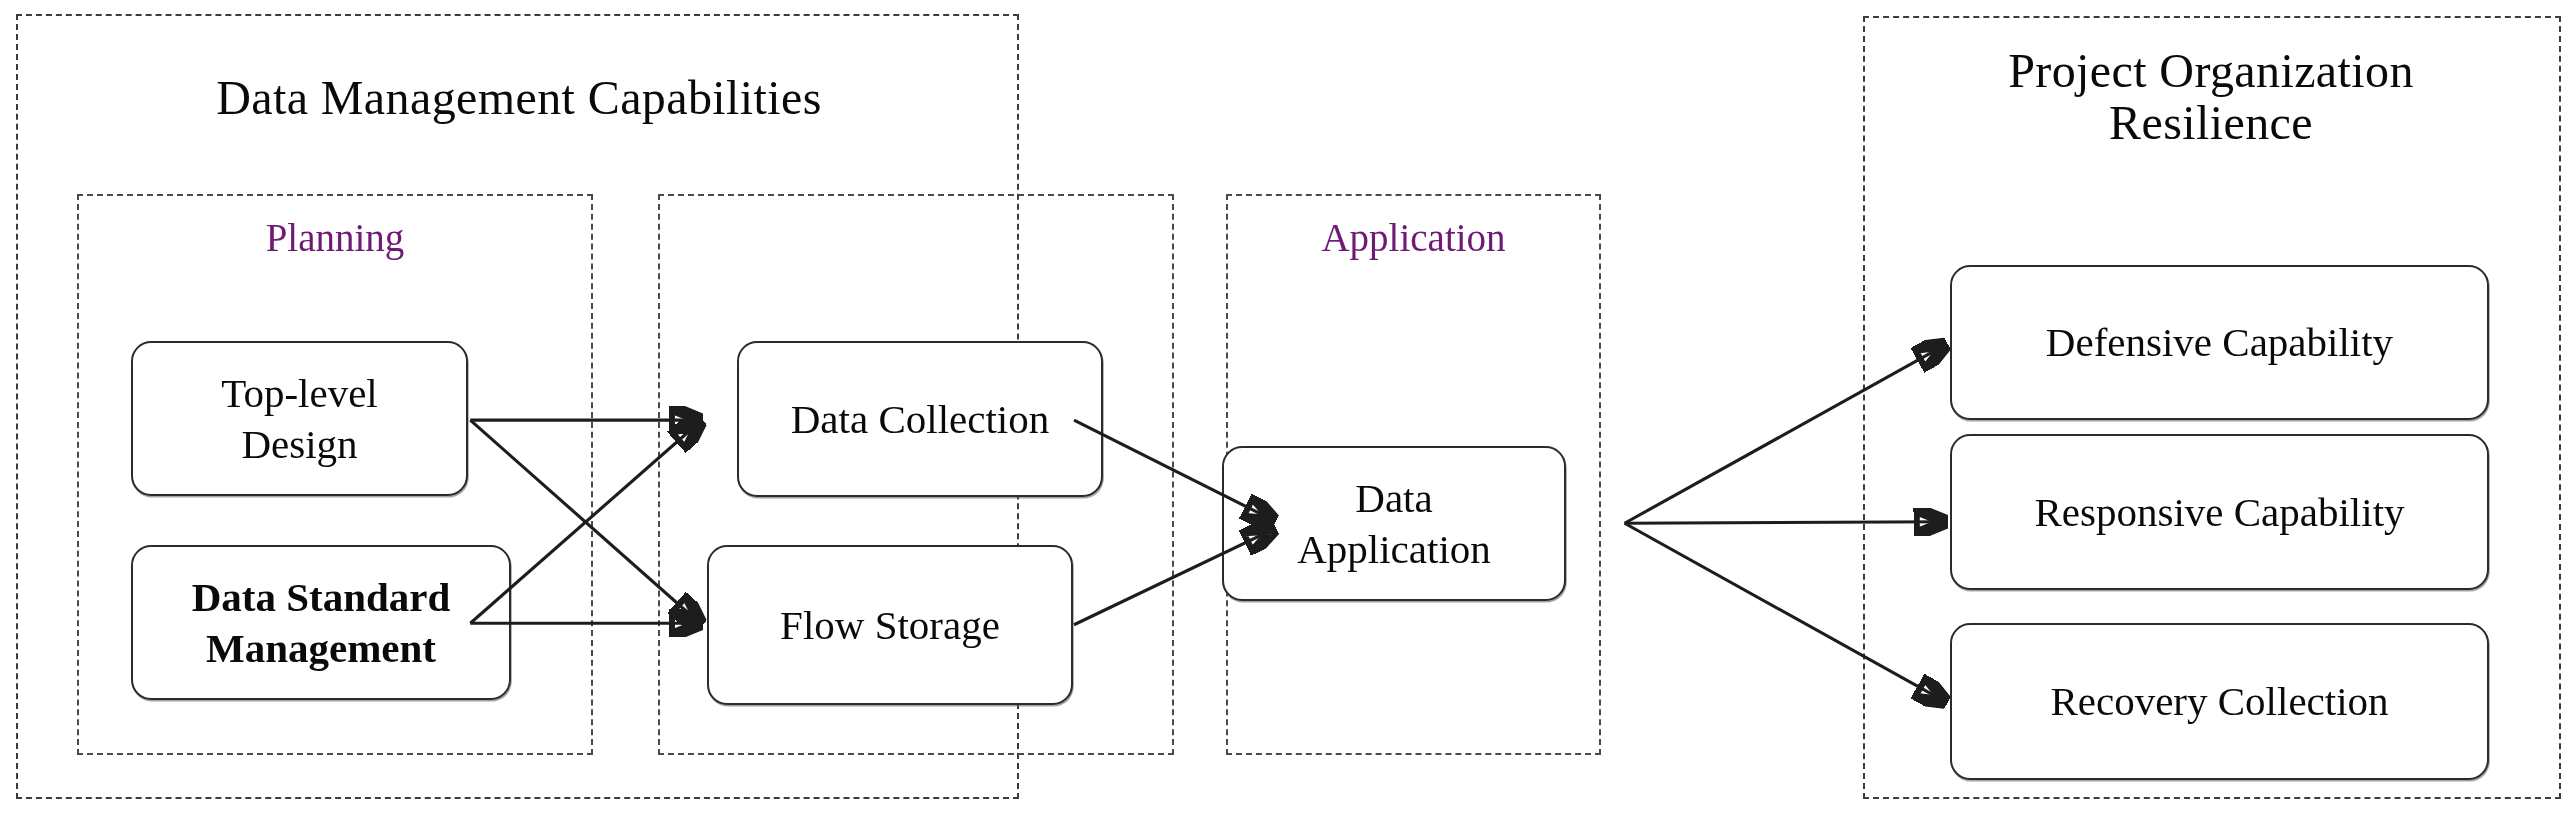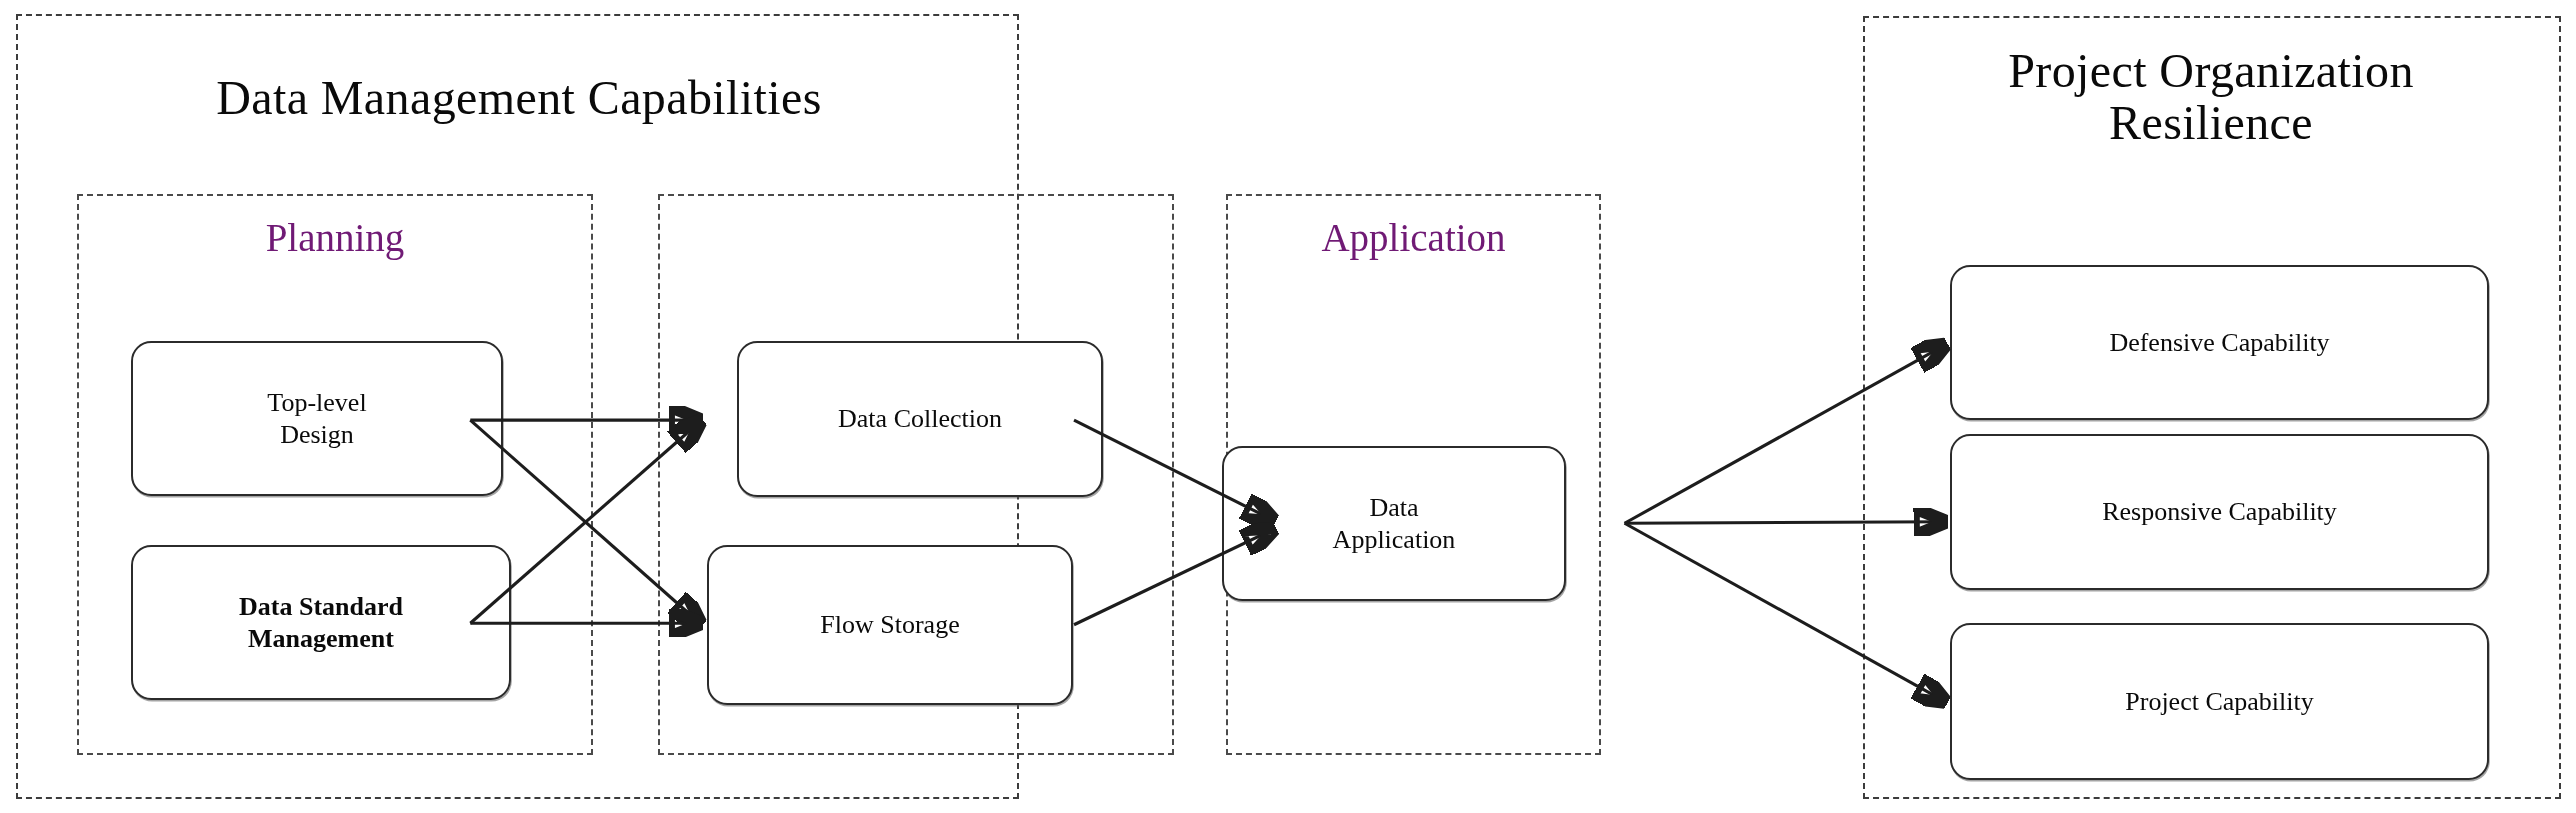--- a/index.html
+++ b/index.html
@@ -53,21 +53,21 @@
   .node {
     position: absolute;
     box-sizing: border-box;
     border: 2px solid #2b2b2b;
     border-radius: 20.3px;
     background: #ffffff;
     display: flex;
     align-items: center;
     justify-content: center;
     text-align: center;
-    font-size: 26px;
+    font-size: 41px;
     line-height: 1.22;
     white-space: pre-line;
     padding: 3.1px 7.8px;
     box-shadow: 0.8px 1.6px 0 rgba(90,90,90,0.55);
     font-family: "Liberation Serif", "DejaVu Serif", serif;
     color: #0a0a0a;
   }
   
   #arrows {
     position: absolute;
@@ -88,21 +88,21 @@
 
 <div id="stage">
 
   <div class="dashed-outer" style="left:15.6px; top:14px; width:1003px; height:785px;"></div>
 
   <div class="panel-title" style="left:148px; top:72px; width:742px;">Data Management Capabilities</div>
 
   <div class="dashed-inner" style="left:77px; top:194px; width:516px; height:561px;"></div>
   <div class="group-title" style="left:77px; top:217px; width:516px;">Planning</div>
 
-  <div class="node" style="left:131px; top:341px; width:372px; height:155px;">Top-level
+  <div class="node" style="left:131px; top:341px; width:337px; height:155px;">Top-level
 Design</div>
 
   <div class="node" style="left:131px; top:545px; width:380px; height:155px;font-weight:bold;">Data Standard
 Management</div>
 
   <div class="dashed-inner" style="left:658px; top:194px; width:516px; height:561px;"></div>
 
   <div class="node" style="left:707px; top:341px; width:366px; height:156px;margin-left:30px;">Data Collection</div>
 
   <div class="node" style="left:707px; top:545px; width:366px; height:160px;">Flow Storage</div>
@@ -115,21 +115,21 @@
 
   <div class="dashed-outer" style="left:1863px; top:15.6px; width:698px; height:783px;"></div>
 
   <div class="panel-title" style="left:1878px; top:45px; width:666px;">Project Organization
 Resilience</div>
 
   <div class="node" style="left:1950px; top:265px; width:539px; height:155px;">Defensive Capability</div>
 
   <div class="node" style="left:1950px; top:434px; width:539px; height:156px;">Responsive Capability</div>
 
-  <div class="node" style="left:1950px; top:623px; width:539px; height:157px;">Project Capability</div>
+  <div class="node" style="left:1950px; top:623px; width:539px; height:157px;">Recovery Collection</div>
 
   <svg id="arrows" viewBox="0 0 3298 1041">
     <defs>
       <marker id="ah" markerWidth="11" markerHeight="9" refX="10" refY="4.5" orient="auto" markerUnits="strokeWidth">
         <path d="M0,0 L11,4.5 L0,9 z" fill="#101010" stroke="none"></path>
       </marker>
     </defs>
 
     <line x1="602" y1="538" x2="896" y2="538" marker-end="url(#ah)"></line>
 

